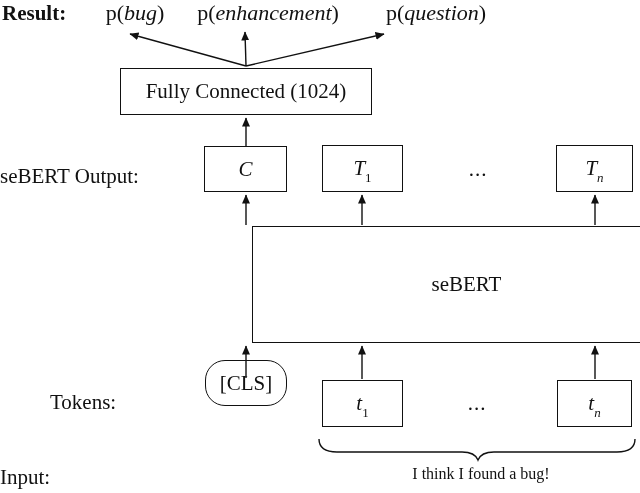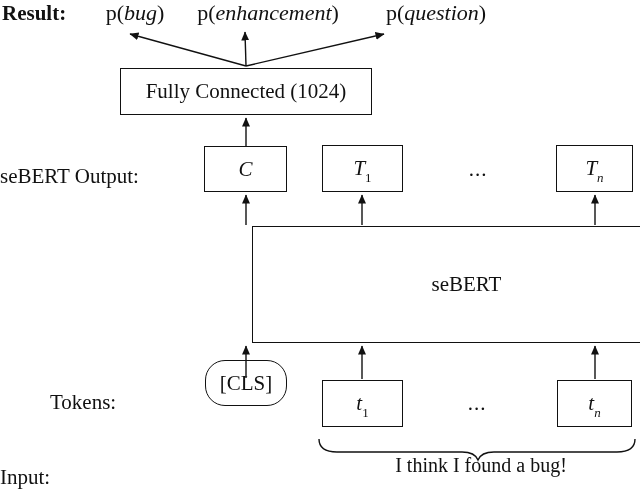--- a/index.html
+++ b/index.html
@@ -34,21 +34,21 @@
 
   .math { font-style:italic; }
   .math sub { font-size:13px; line-height:0; font-style:normal; position:relative; top:2px; }
   .math sub.it { font-style:italic; }
 
   .dots { position:absolute; font-size:21px; transform:translate(-50%,-50%);
           letter-spacing:1px; }
   #dots-out { left:478px; top:169px; }
   #dots-tok { left:477px; top:403px; }
 
-  #sentence { position:absolute; left:481px; top:454px; font-size:20px;
+  #sentence { position:absolute; left:481px; top:465px; font-size:16px;
               transform:translateX(-50%); white-space:nowrap; }
 
   #overlay { position:absolute; left:0; top:0; width:640px; height:493px;
              pointer-events:none; color:var(--ink); }
   #overlay line { stroke:currentColor; stroke-width:1.4; }
   #overlay path { stroke:currentColor; stroke-width:1.4; fill:none; }
 </style>
 </head>
 <body>
 

